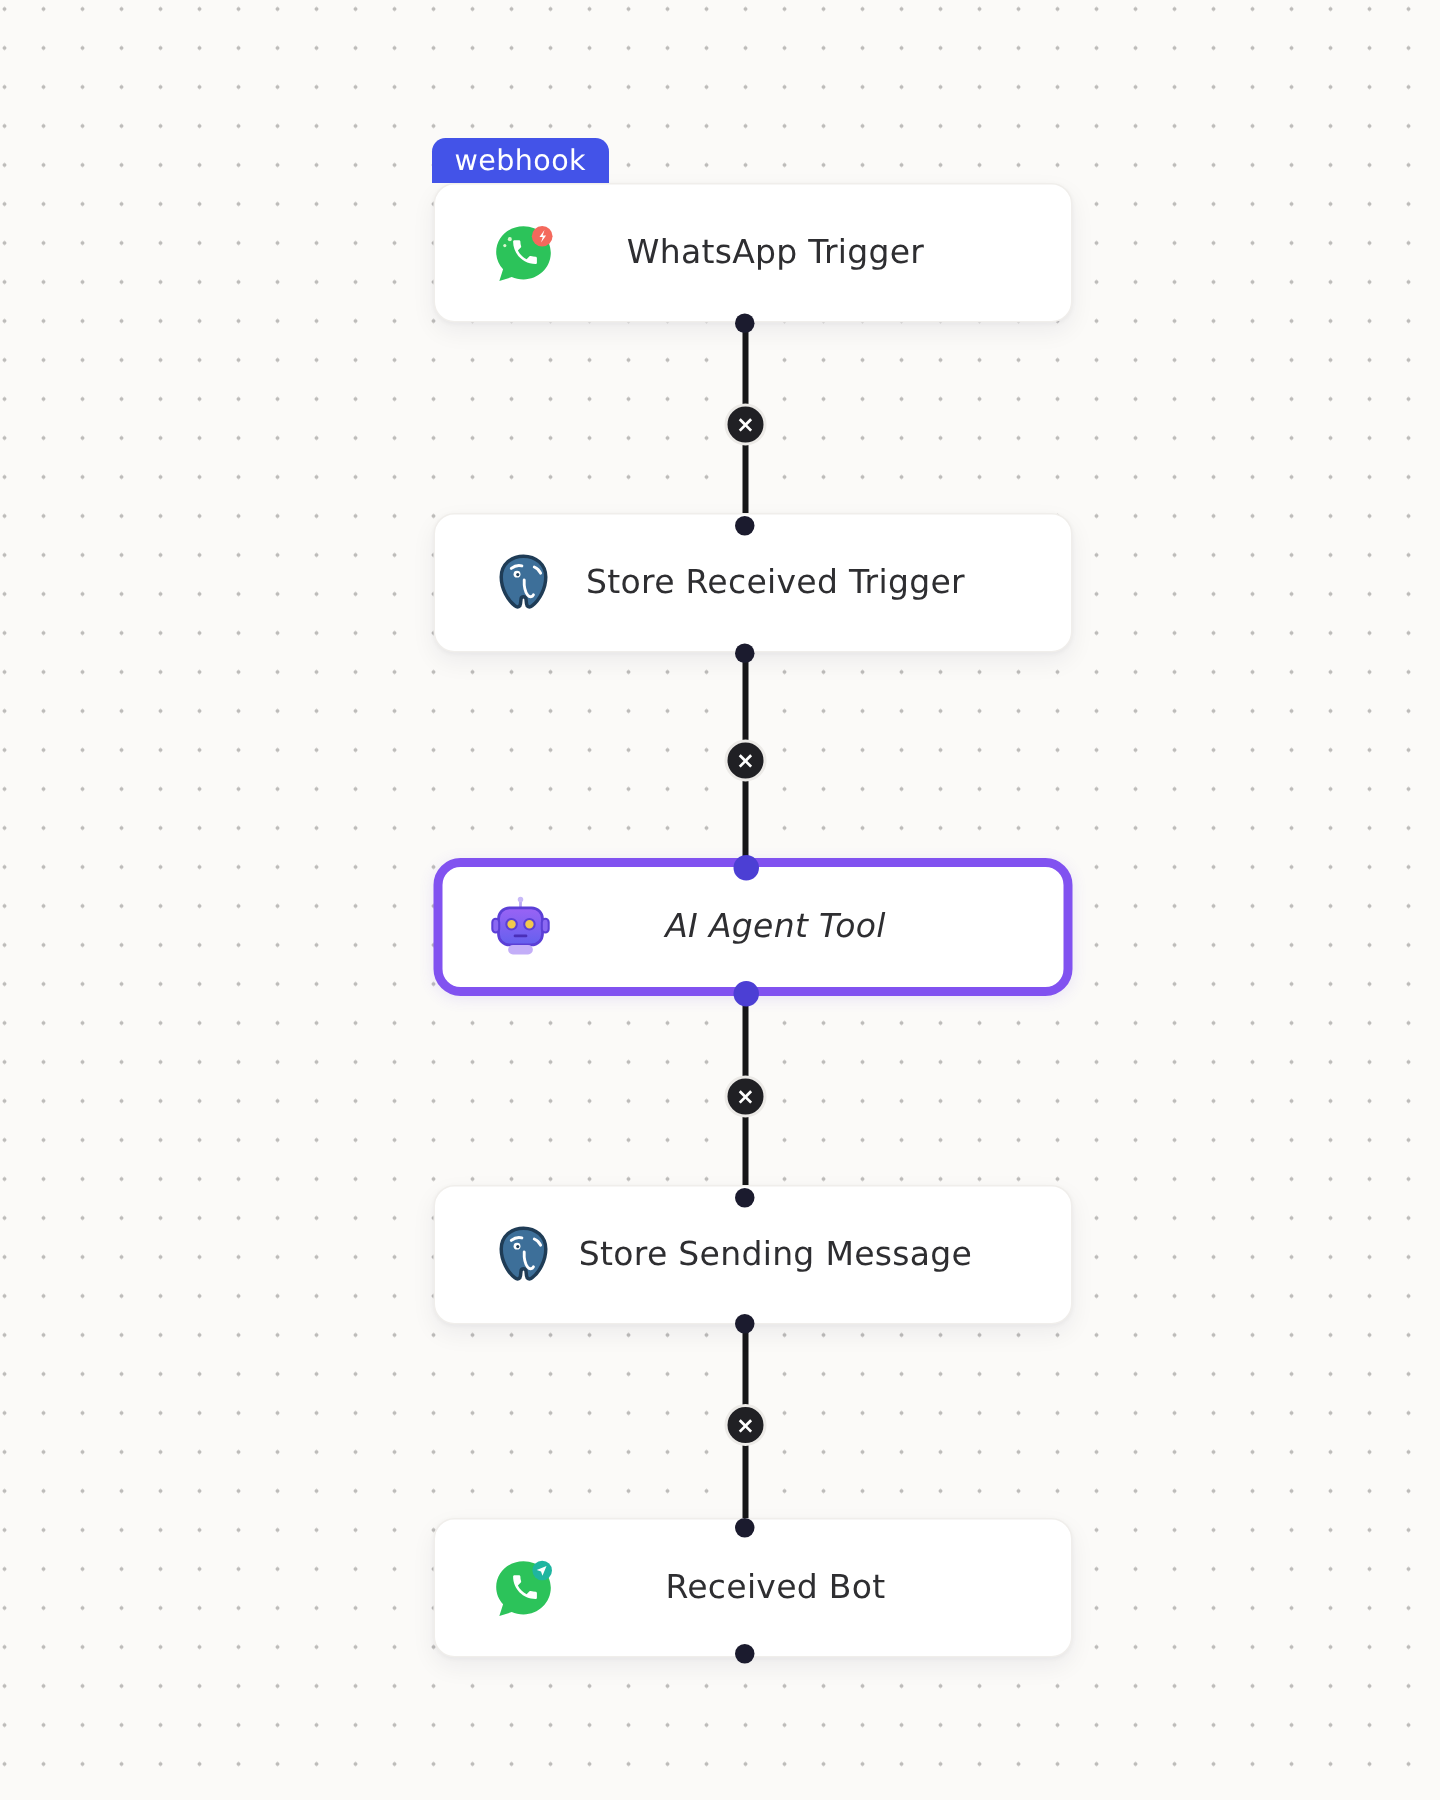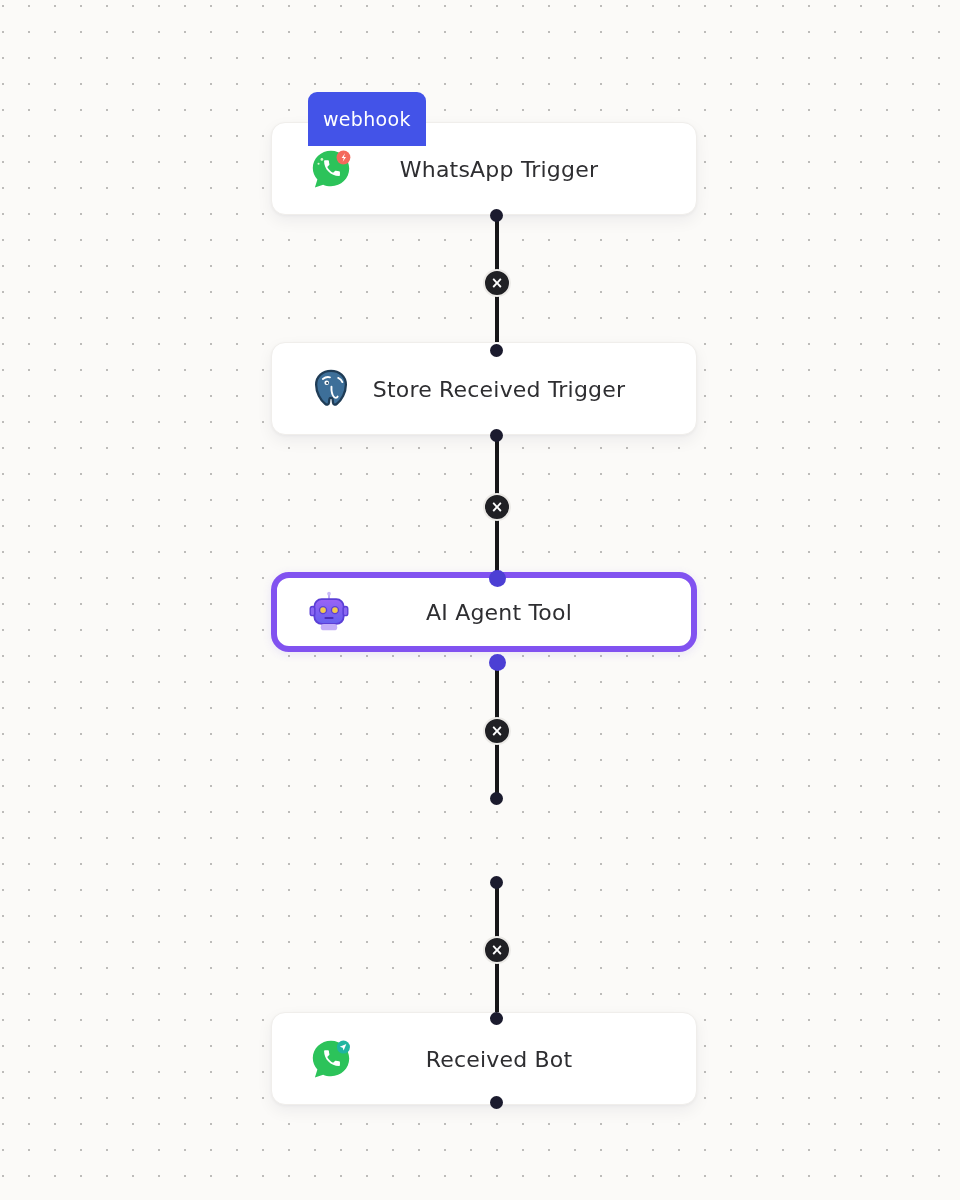--- a/index.html
+++ b/index.html
@@ -60,36 +60,37 @@
   }
   .port.selected {
     width: 17px;
     height: 17px;
     background: #4c3fd4;
   }
 
   
   .node {
     position: absolute;
-    left: 271px;
+    left: 289px;
     width: 426px;
     height: 93px;
     background: #ffffff;
     border: 1px solid #f0eeeb;
     border-radius: 14px;
     box-shadow: 0 1px 3px rgba(25,25,45,0.04), 0 6px 16px rgba(25,25,45,0.06);
     box-sizing: border-box;
     z-index: 2;
     cursor: pointer;
   }
   .node.selected {
-    height: 80px;
+    height: 92px;
     border: 6px solid #8152f0;
     border-radius: 18px;
     box-shadow: 0 2px 10px rgba(110,70,230,0.12);
+    font-style: italic;
   }
   .node .icon {
     position: absolute;
     left: 36px;
     top: 50%;
     transform: translateY(-50%);
     width: 46px;
     height: 46px;
   }
   .node.selected .icon { left: 30px; width: 44px; height: 44px; }
@@ -104,25 +105,25 @@
     font-size: 22px;
     font-weight: 500;
     color: #2e2e31;
     letter-spacing: 0.2px;
     white-space: nowrap;
   }
 
   
   .webhook-badge {
     position: absolute;
-    left: 308px;
+    left: 288px;
     top: 92px;
     height: 30px;
     line-height: 30px;
-    padding: 12px 15px;
+    padding: 0 15px;
     background: #4353e8;
     color: #ffffff;
     font-size: 19px;
     border-radius: 9px 9px 0 0;
     z-index: 3;
     letter-spacing: 0.3px;
   }
 </style>
 </head>
 <body>
@@ -193,20 +194,33 @@
         <rect x="39.5" y="18" width="5" height="10" rx="2.5" fill="#8a68f2" stroke="#5b3fd6" stroke-width="1.5"></rect>
         <circle cx="17.5" cy="22" r="3.8" fill="#f2c94c" stroke="#5b3fd6" stroke-width="1.5"></circle>
         <circle cx="30.5" cy="22" r="3.8" fill="#f2c94c" stroke="#5b3fd6" stroke-width="1.5"></circle>
         <path d="M20 30.5h8" stroke="#4a2fb8" stroke-width="2" stroke-linecap="round"></path>
         <rect x="15" y="37" width="18" height="7" rx="3.5" fill="#c3aef8"></rect>
       </svg>
     </span>
     <span class="label">AI Agent Tool</span>
   </div>
 
+  <div class="node" style="top:790px;">
+    <span class="icon">
+      <svg viewBox="0 0 48 48">
+        <path d="M24 5c-8.5 0-15.5 5.6-15.5 14.5 0 7.8 4.3 16.2 9.6 20.1 1.9 1.4 3.6.5 3.8-1.5l.4-3.5c.1-1 .7-1.4 1.7-1.4s1.6.4 1.7 1.4l.4 3.5c.2 2 1.9 2.9 3.8 1.5 5.3-3.9 9.6-12.3 9.6-20.1C39.5 10.6 32.5 5 24 5z" fill="#3d6f99" stroke="#1f3c56" stroke-width="2.4" stroke-linejoin="round"></path>
+        <path d="M15.5 13.5c2.6-2 5.3-2.3 7.4-1.7" stroke="#ffffff" fill="none" stroke-width="2" stroke-linecap="round"></path>
+        <path d="M31.5 12.5c2.1.9 3.6 2.4 4.4 4.3" stroke="#ffffff" fill="none" stroke-width="2" stroke-linecap="round"></path>
+        <circle cx="19.5" cy="17.5" r="2.4" fill="#ffffff"></circle>
+        <circle cx="20" cy="17.8" r="1.1" fill="#1f3c56"></circle>
+        <path d="M24.5 21.5c-.2 4.2.5 8.2 2.4 10.6 1.3 1.6 3.2 1.5 4-.2" stroke="#ffffff" fill="none" stroke-width="2" stroke-linecap="round"></path>
+      </svg>
+    </span>
+    <span class="label">Store Sending Message</span>
+  </div>
 
   <div class="node" style="top:1012px;">
     <span class="icon">
       <svg viewBox="0 0 48 48">
         <path d="M24 5C13.5 5 5 13 5 23c0 4.6 1.8 8.8 4.8 12l-2.6 8.2 8.6-2.8C18.1 41.4 21 42 24 42c10.5 0 19-8.3 19-18.5S34.5 5 24 5z" fill="#2cc35a"></path>
         <path transform="translate(14,12) scale(0.92)" fill="#ffffff" d="M6.62 10.79c1.44 2.83 3.76 5.14 6.59 6.59l2.2-2.2c.27-.27.67-.36 1.02-.24 1.12.37 2.33.57 3.57.57.55 0 1 .45 1 1V20c0 .55-.45 1-1 1-9.39 0-17-7.61-17-17 0-.55.45-1 1-1h3.5c.55 0 1 .45 1 1 0 1.25.2 2.45.57 3.57.11.35.03.74-.25 1.02l-2.2 2.2z"></path>
         <circle cx="37" cy="11.5" r="6.8" fill="#1fb5a0"></circle>
         <path d="M33.2 11.2l6.8-2.8-2.8 6.8-1-3z" fill="#ffffff"></path>
       </svg>
     </span>

